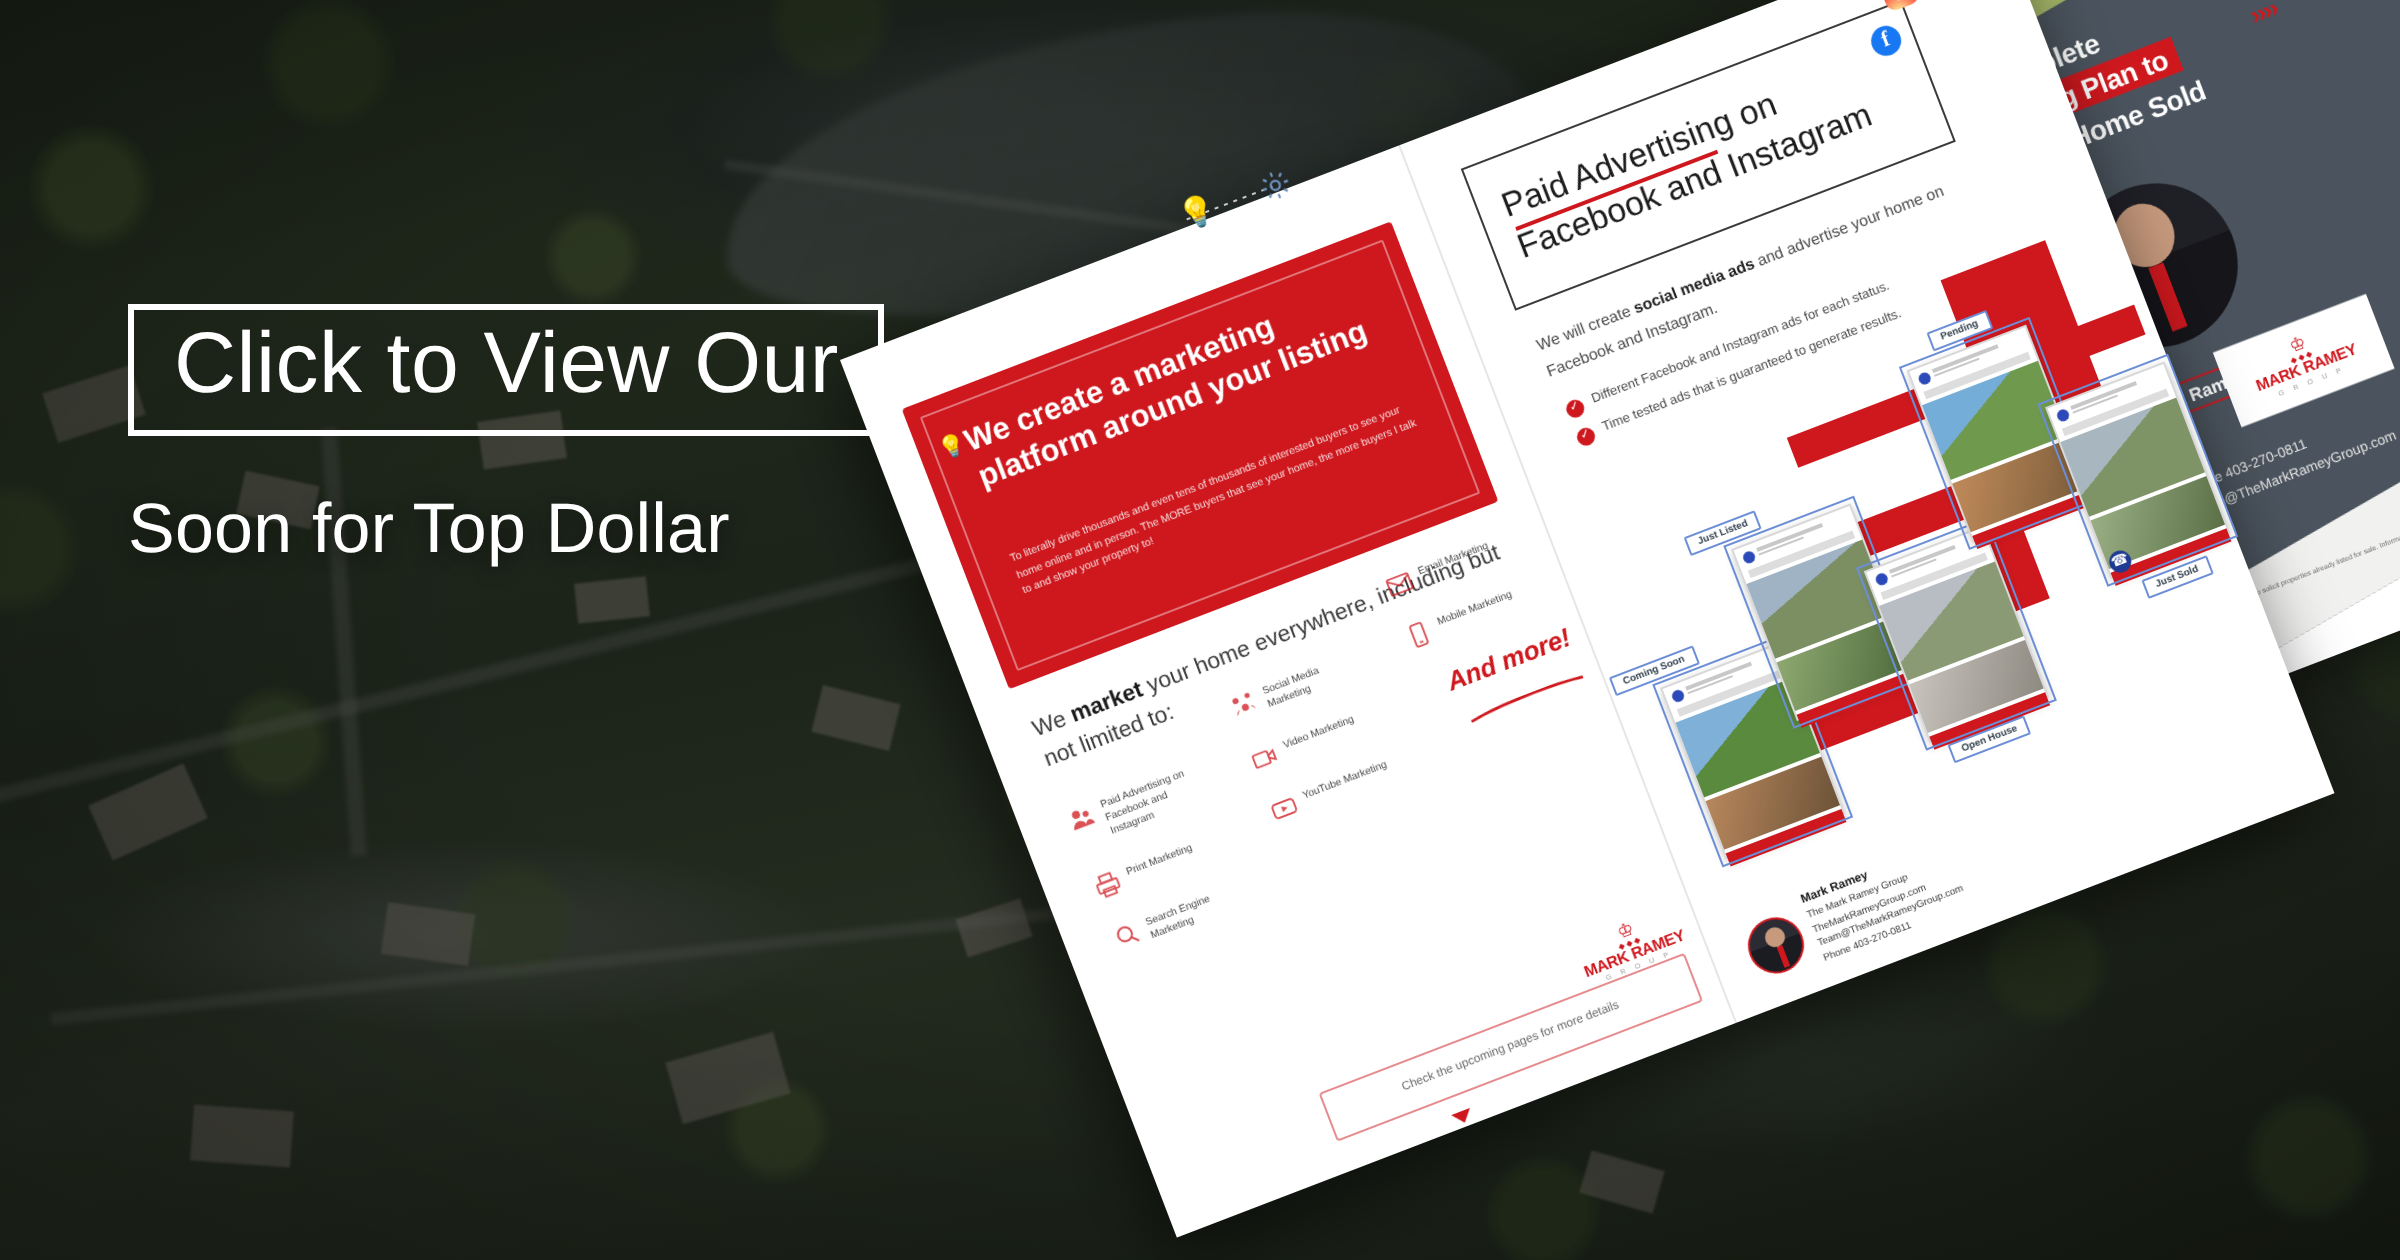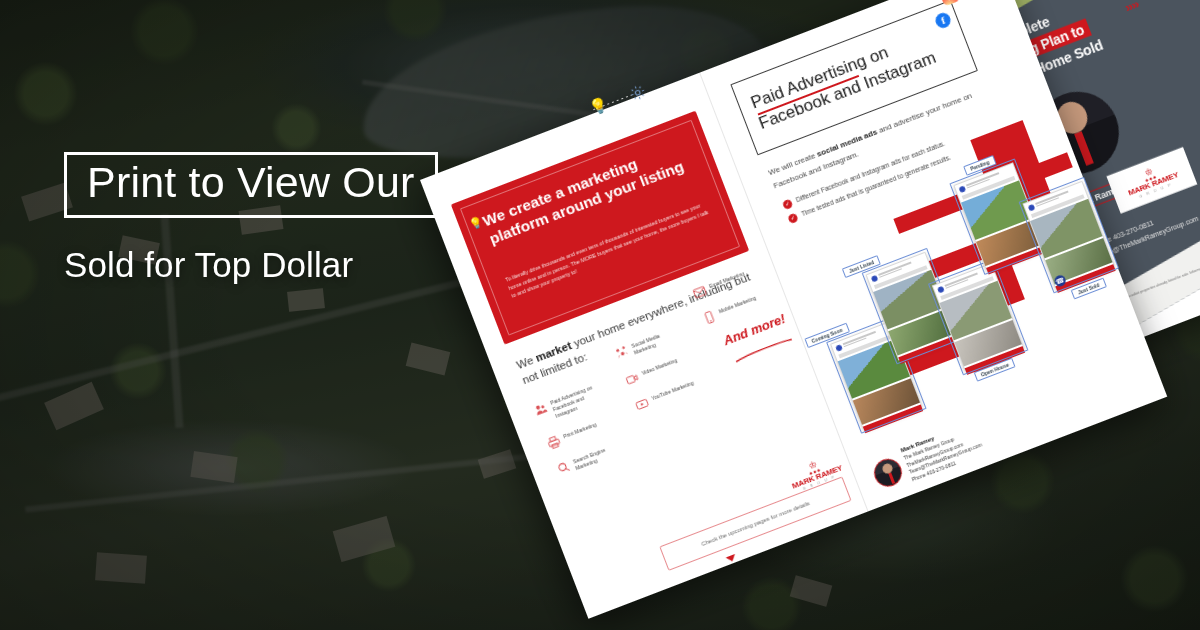--- a/index.html
+++ b/index.html
@@ -295,23 +295,23 @@
       <div class="road" style="left:2%;top:76%;width:44%;height:6px;transform:rotate(-6deg);"></div>
       <div class="road" style="left:30%;top:18%;width:40%;height:5px;transform:rotate(8deg);"></div>
       <div class="road" style="left:14%;top:34%;width:8px;height:34%;transform:rotate(-4deg);"></div>
     </div>
     <div class="bg-overlay"></div>
     <div class="bg-vignette"></div>
   </div>
 
   <div class="headline">
     <div class="cta-box">
-      <div class="cta-text">Print to View Our</div>
-    </div>
-    <div class="sub-line" style="margin-top:2px;">Sold for Top Dollar</div>
+      <div class="cta-text">Click to View Our</div>
+    </div>
+    <div class="sub-line" style="margin-top:2px;">Soon for Top Dollar</div>
   </div>
 
   <div class="spread">
 
     <div class="page page-left">
 
       <div class="bulb-ic">💡</div>
       <div class="dotline"></div>
       <div class="gear-ic">
         <svg viewBox="0 0 24 24" width="17" height="17" fill="none" stroke="#6f93c0" stroke-width="1.6">

